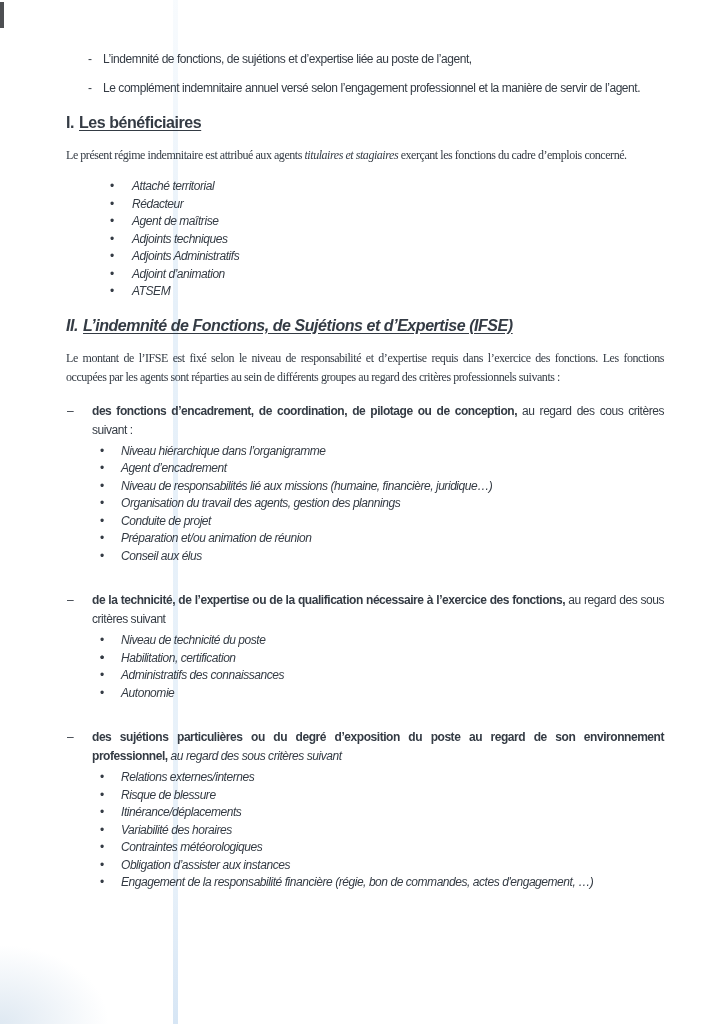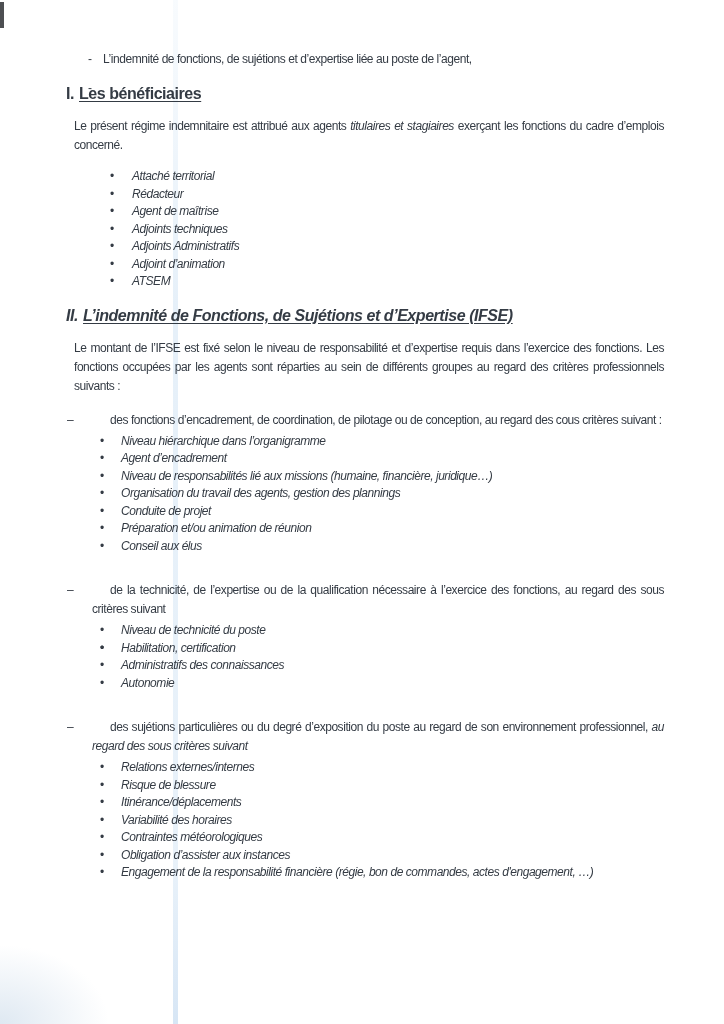--- a/index.html
+++ b/index.html
@@ -31,23 +31,23 @@
 
   ul { list-style:none; margin:0; padding:0; }
 
   .dash-list li { position:relative; padding-left:37px; margin-bottom:10px; }
   .dash-list .mk { position:absolute; left:22px; }
 
   h2.heading { font-size:16px; font-weight:bold; margin:15px 0 0 0; letter-spacing:-0.45px; line-height:19px; text-align:left; }
   .heading .num { margin-right:5px; }
   .heading .u { text-decoration:underline; text-underline-offset:2px; }
 
-  p.body { margin:14px 0 0 8px; }
+  p.body { margin:14px 0 0 0;font-family:Liberation Serif, serif; }
   .it { font-style:italic; }
-  .b { font-weight:normal;margin-left:18px; }
+  .b { font-weight:bold; }
 
   .round-list { margin:13px 0 0 0; font-style:italic; line-height:17.5px; }
   .round-list li { position:relative; padding-left:66px; }
   .round-list .mk { position:absolute; left:44px; font-style:normal; }
 
   .crit { position:relative; padding-left:26px; margin-top:15px; }
   .crit .cmk { position:absolute; left:1px; }
   .sub-list { margin-top:3px; font-style:italic; line-height:17.5px; }
   .sub-list li { position:relative; padding-left:55px; }
   .sub-list .mk { position:absolute; left:34px; font-style:normal; }
@@ -65,20 +65,21 @@
 
   <div class="content">
 
     <ul class="dash-list">
       <li>
         <span class="mk">-</span>
         <span>L’indemnité de fonctions, de sujétions et d’expertise liée au poste de l’agent,</span>
       </li>
       <li>
         <span class="mk">-</span>
+        <span>Le complément indemnitaire annuel versé selon l’engagement professionnel et la manière de servir de l’agent.</span>
       </li>
     </ul>
 
     <h2 class="heading">
       <span class="num">I.</span><span class="u">Les bénéficiaires</span>
     </h2>
 
     <p class="body"><span>Le présent régime indemnitaire est attribué aux agents </span><span class="it">titulaires et stagiaires</span><span> exerçant les fonctions du cadre d’emplois concerné.</span></p>
 
 

